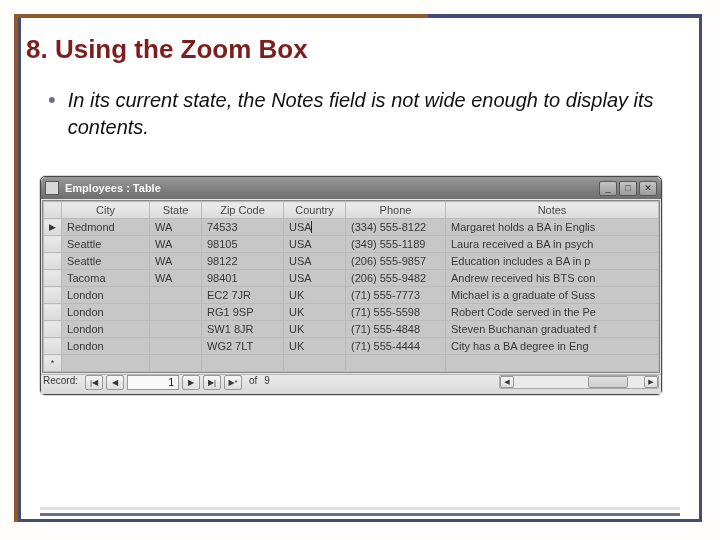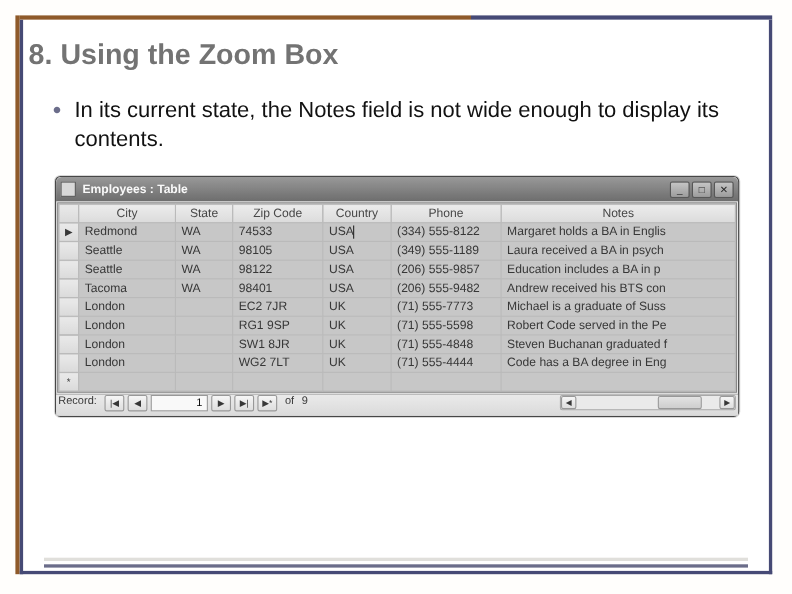--- a/index.html
+++ b/index.html
@@ -48,36 +48,35 @@
   }
   .divider-bottom2 {
     position: absolute;
     left: 40px;
     right: 40px;
     bottom: 24px;
     height: 3px;
     background: #6b6d8a;
   }
   .content { position: absolute; top: 34px; left: 24px; right: 24px; }
-  h1 { font-size: 26px; font-weight: bold; margin: 0 0 22px 2px; color: #737373; font-family: Verdana, Tahoma, sans-serif; }
+  h1 { font-size: 26px; font-weight: bold; margin: 0 0 22px 2px; color: #7f1d1d; font-family: Verdana, Tahoma, sans-serif; }
   .bullet-row { display: flex; font-size: 20px; color: #111; line-height: 1.35; margin-left: 24px; margin-right: 10px; }
   .bullet { color: #6b6d8a; margin-right: 12px; font-size: 22px; line-height: 1.2; }
-  .bullet-text { flex: 1; }
+  .bullet-text { flex: 1; font-style: italic; }
 
   .dbwin {
     position: absolute;
-    top: 160px;
+    top: 176px;
     left: 40px;
     width: 622px;
     background: #ecebe7;
     border: 1px solid #444;
     border-radius: 5px;
     box-shadow: 0 0 0 1px #ddd;
     filter: grayscale(100%) contrast(0.95);
-    margin-left: 10px;
   }
   .titlebar {
     height: 22px;
     background: linear-gradient(to bottom, #9a9a9a 0%, #6c6c6c 100%);
     border-top-left-radius: 5px;
     border-top-right-radius: 5px;
     display: flex;
     align-items: center;
     padding: 0 4px;
     color: #fff;
@@ -242,21 +241,21 @@
             <td>(71) 555-4848</td>
             <td>Steven Buchanan graduated f</td>
           </tr>
           <tr>
             <td class="rowhead"></td>
             <td>London</td>
             <td></td>
             <td>WG2 7LT</td>
             <td>UK</td>
             <td>(71) 555-4444</td>
-            <td>Code has a BA degree in Eng</td>
+            <td>City has a BA degree in Eng</td>
           </tr>
           <tr class="newrow">
             <td class="rowhead">*</td>
             <td></td>
             <td></td>
             <td></td>
             <td></td>
             <td></td>
             <td></td>
           </tr>

